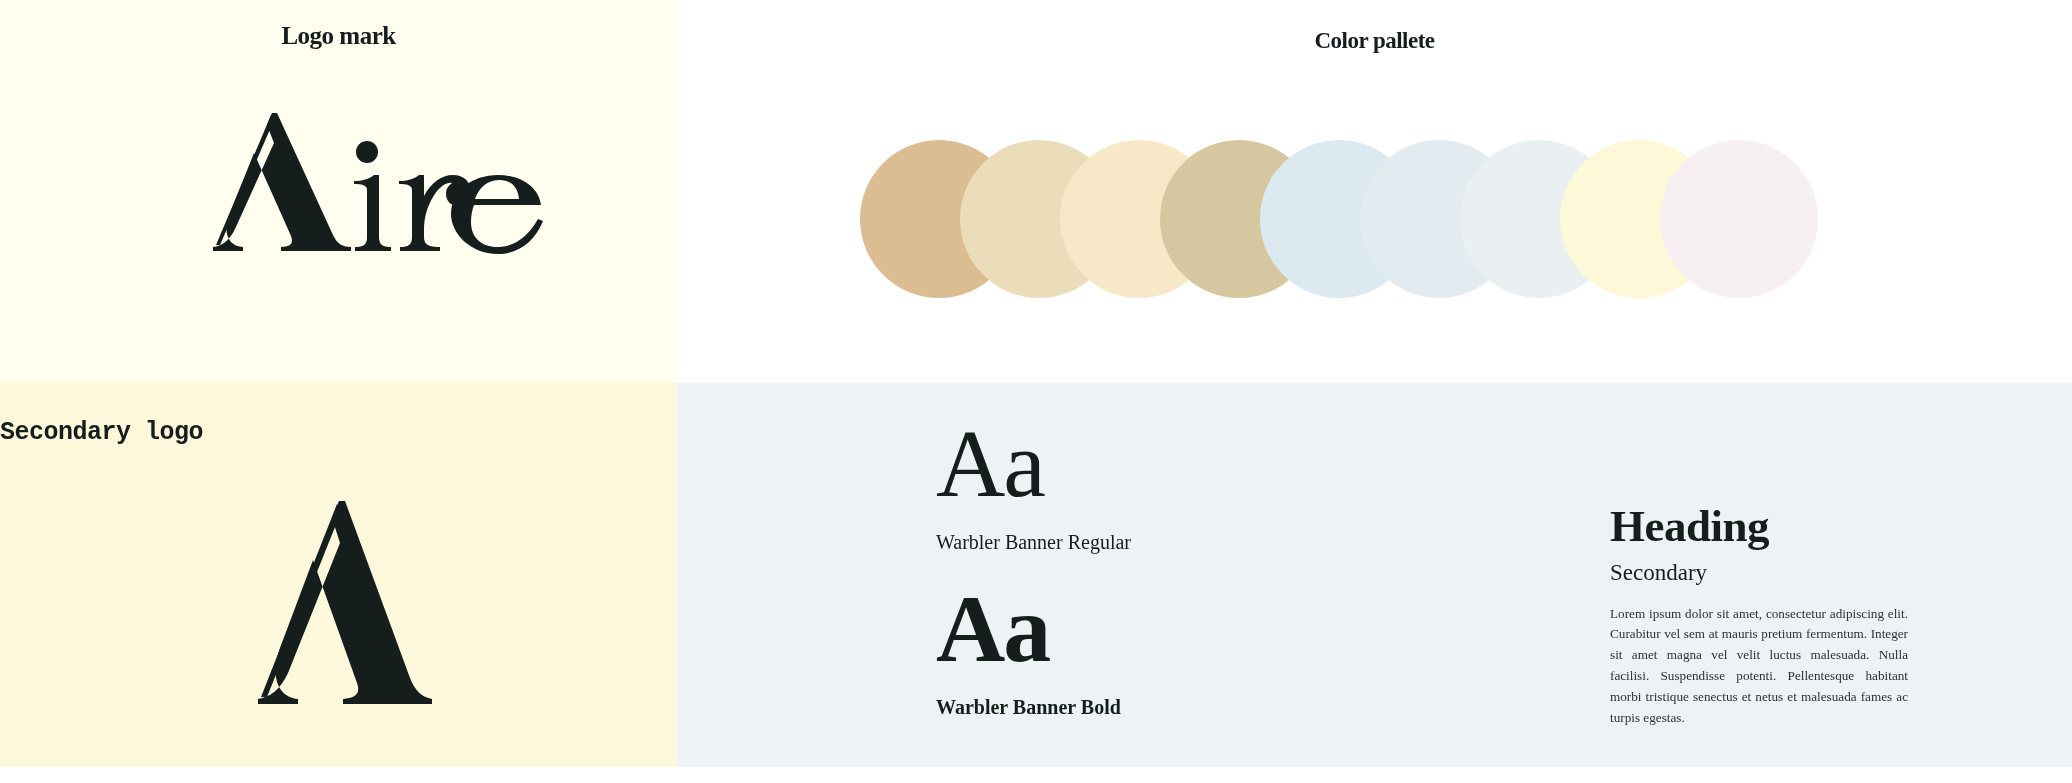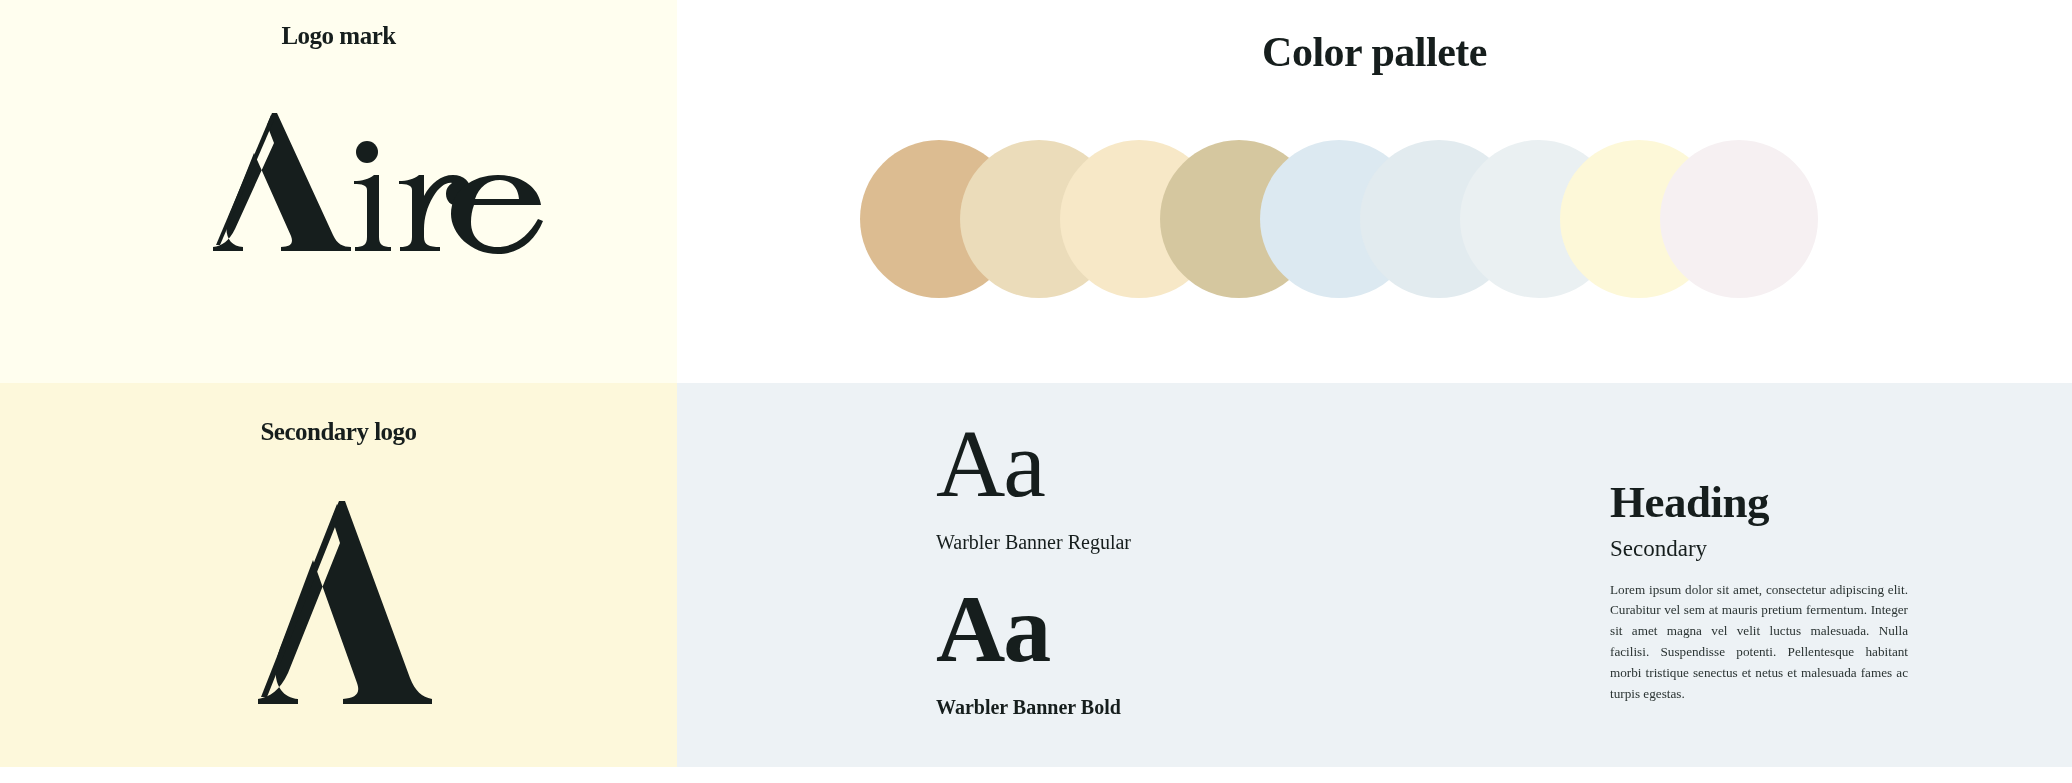--- a/index.html
+++ b/index.html
@@ -75,28 +75,29 @@
     top: 22px;
     width: 677px;
     text-align: center;
     font-size: 25px;
   }
   .title-color-palette {
     left: 677px;
     top: 28px;
     width: 1395px;
     text-align: center;
-    font-size: 42px;
+    font-size: 23px;
   }
   .title-secondary-logo {
     left: 0;
     top: 418px;
     width: 677px;
-    text-align: center;
+    text-align: left;
     font-size: 25px;
+    font-family: Liberation Mono, monospace;
   }
   .title-typography {
     left: 1080px;
     top: 406px;
     width: 400px;
     text-align: center;
     font-size: 34px;
   }
 
   
@@ -157,21 +158,21 @@
     margin-top: 22px;
     white-space: nowrap;
   }
   .specimen-name.is-bold { font-weight: 700; }
   .specimen-name.is-regular { font-weight: 400; }
 
   
   .text-block {
     position: absolute;
     left: 1610px;
-    top: 480px;
+    top: 504px;
     width: 298px;
   }
   .text-heading {
     font-family: "Liberation Serif", "DejaVu Serif", serif;
     font-weight: 700;
     font-size: 45px;
     line-height: 1.0;
     color: #161E1D;
     letter-spacing: -0.5px;
   }

